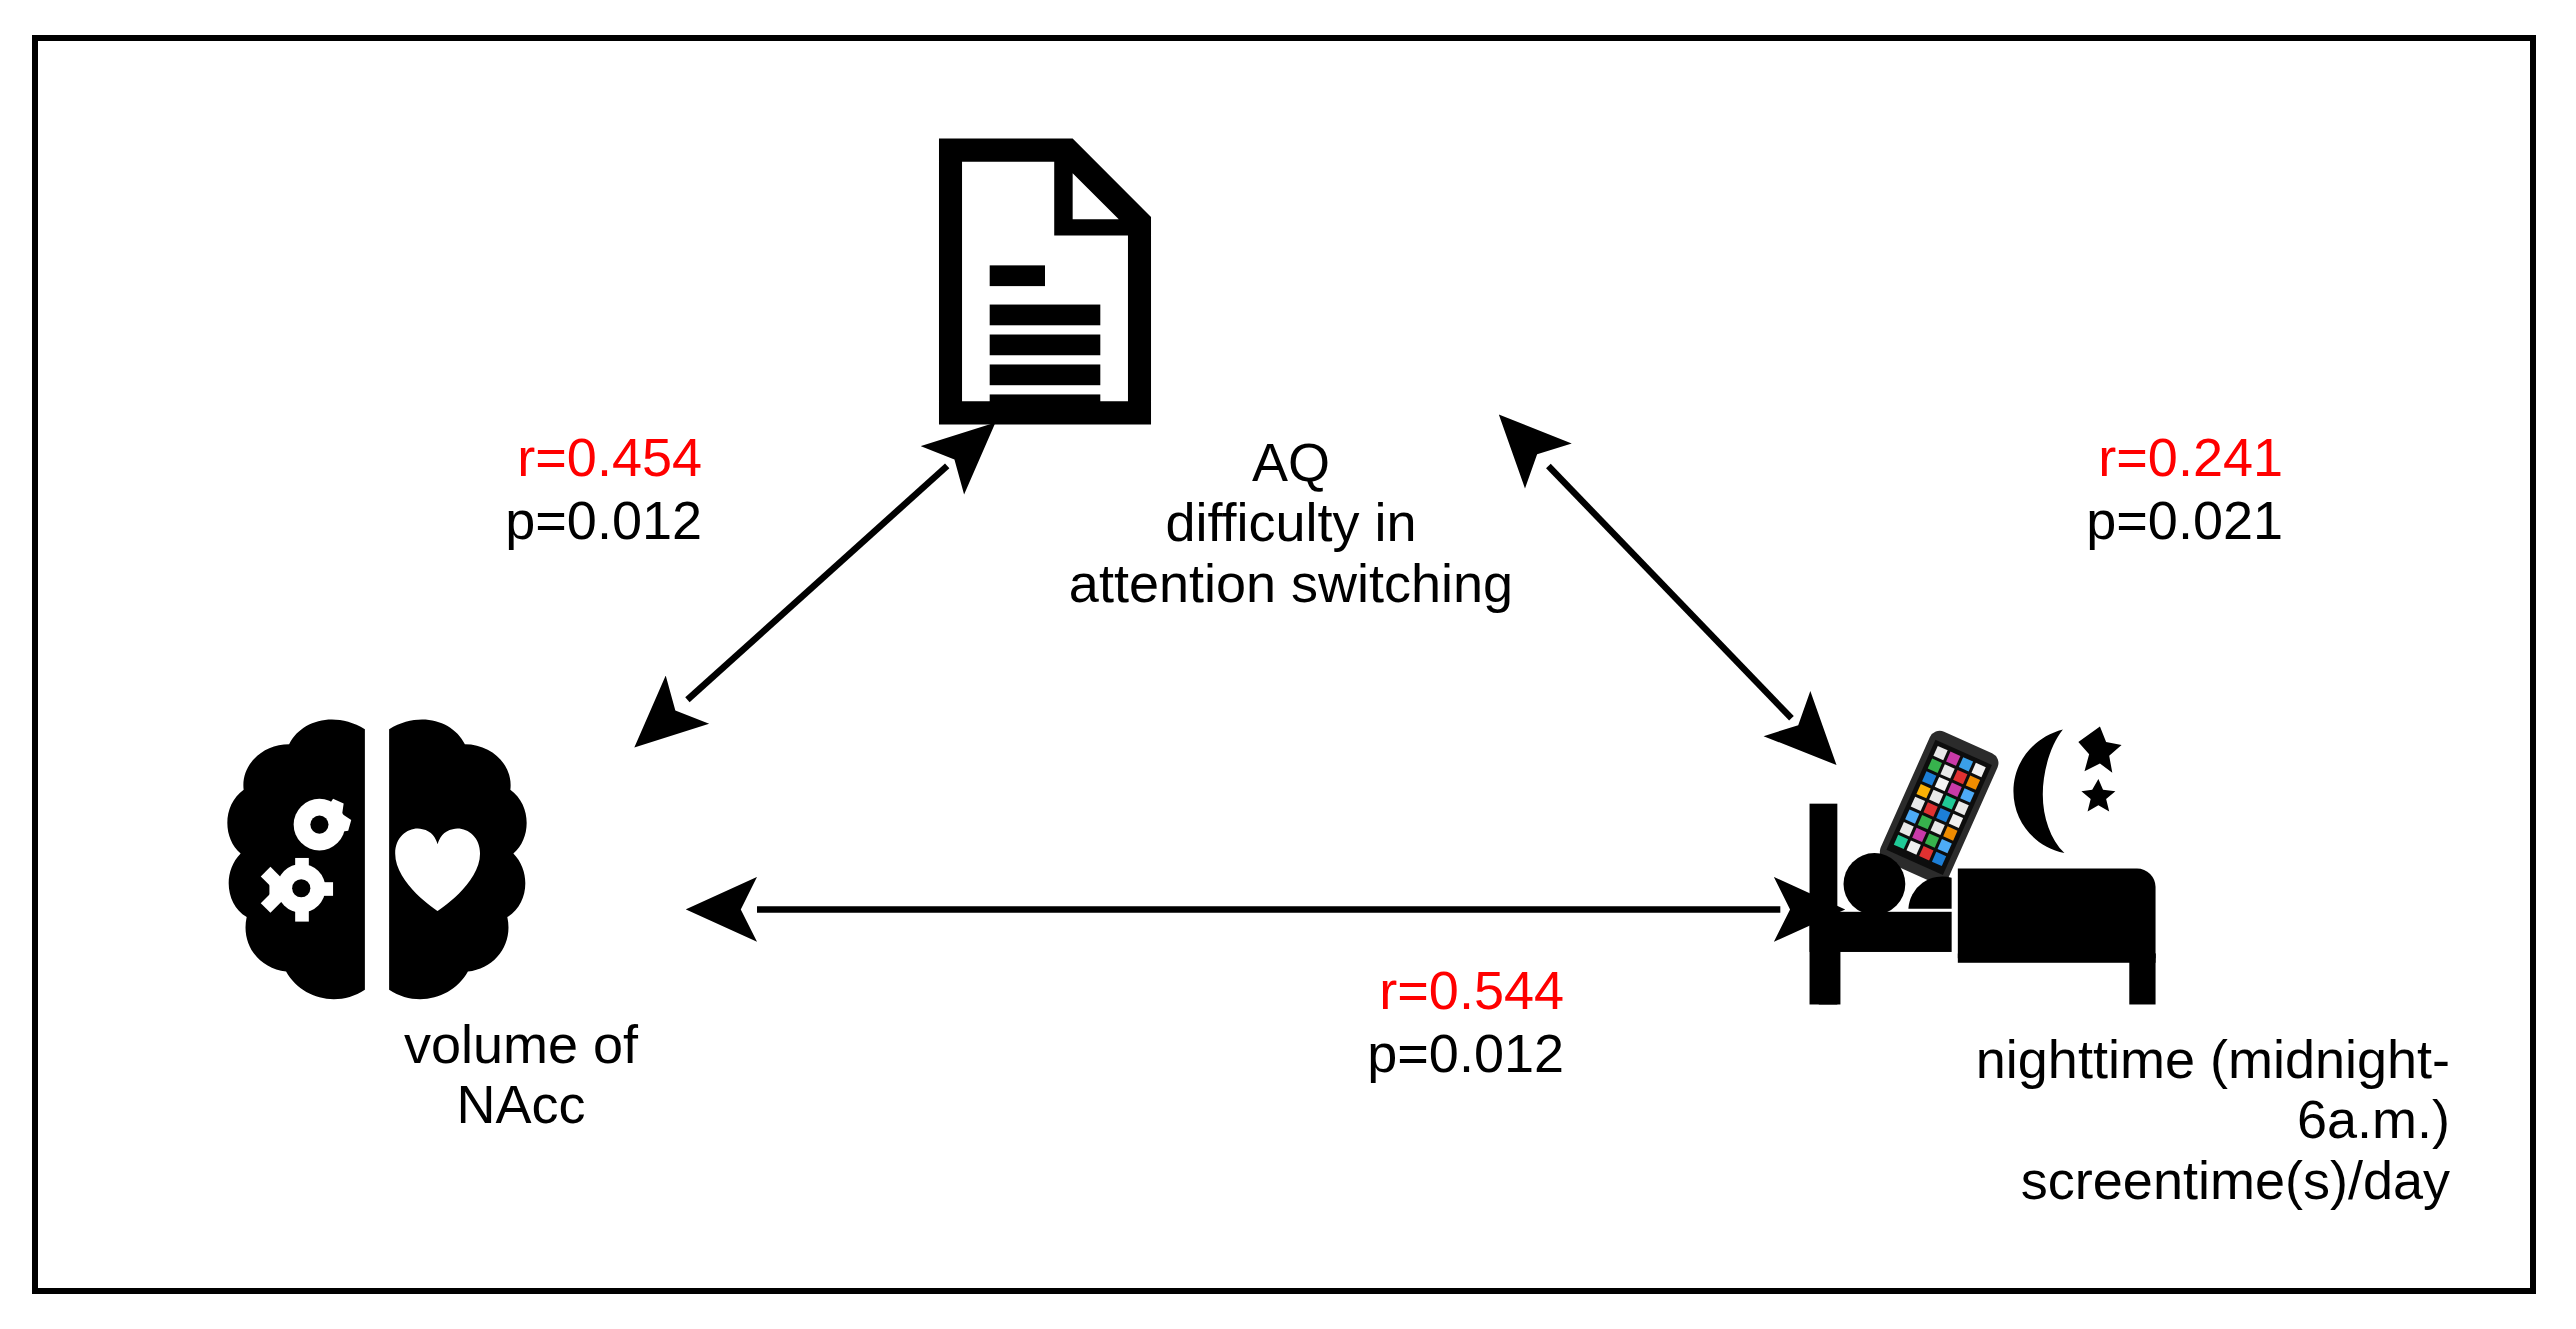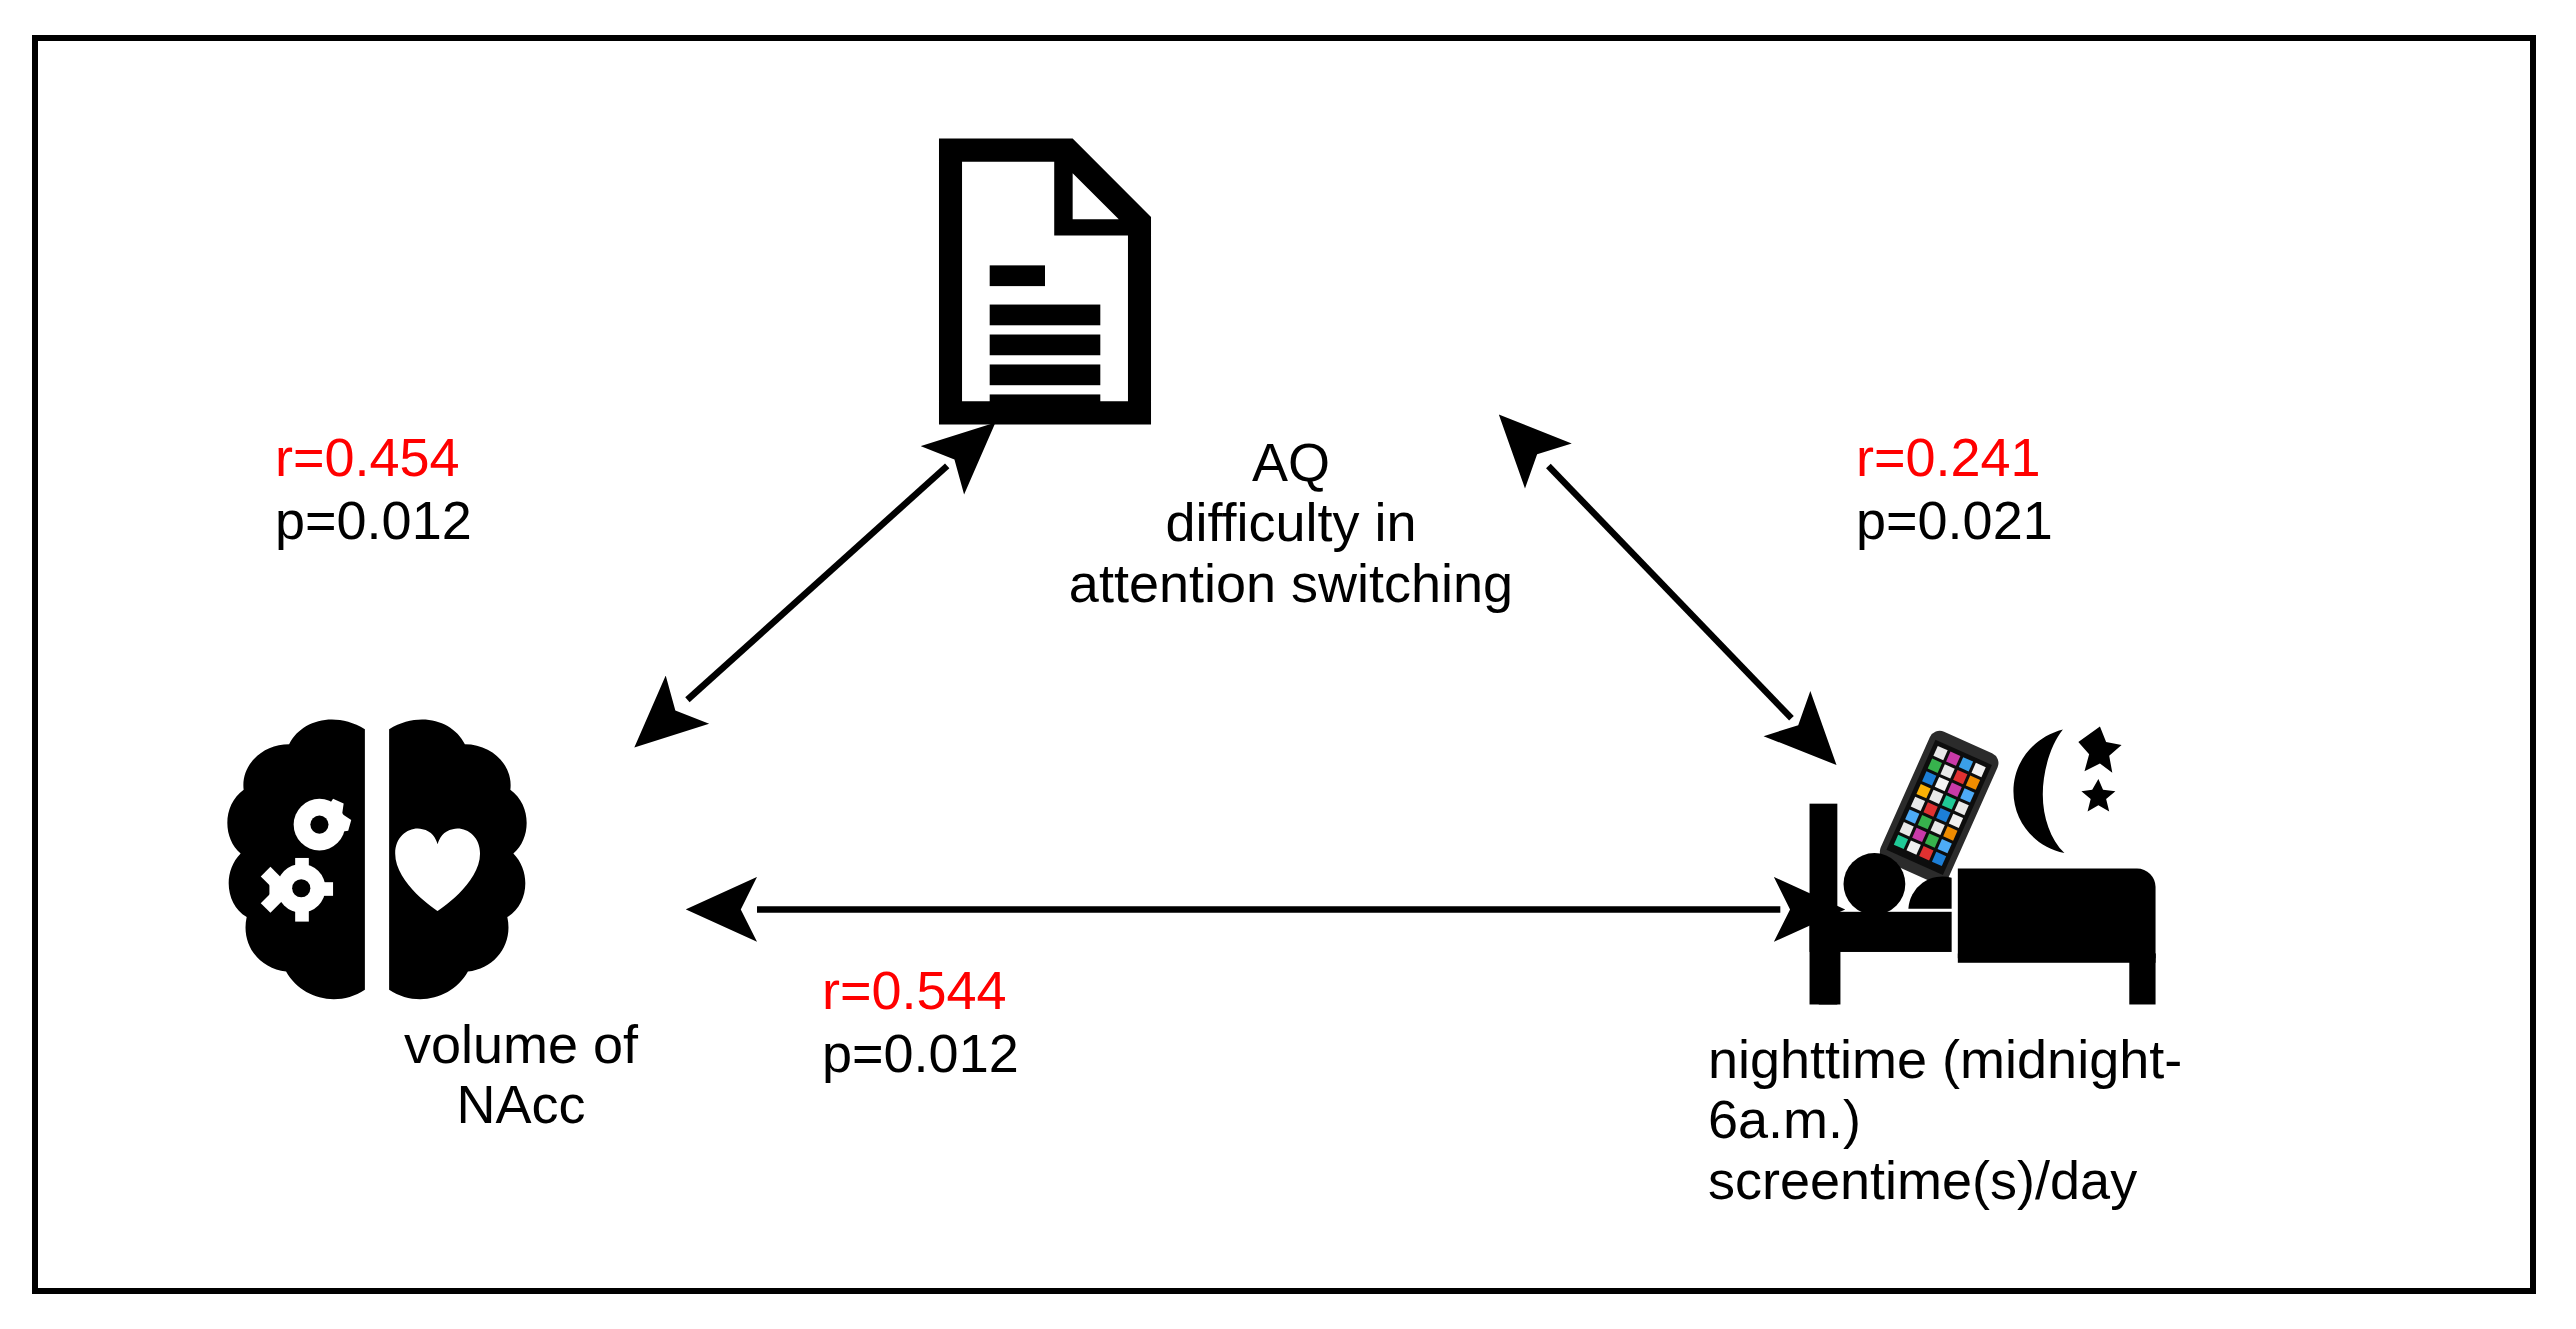--- a/index.html
+++ b/index.html
@@ -43,38 +43,38 @@
     display: block;
     margin: 0 auto;
   }
   .node-label {
     font-size: 54px;
     line-height: 1.12;
     color: #000000;
     white-space: pre-line;
   }
   .label-center { text-align: center; }
-  .label-left { text-align: left; }
+  .label-left { text-align: right; }
 
   
   .edge-label {
     position: absolute;
     font-size: 54px;
     line-height: 1.17;
     color: #000000;
   }
   .edge-label .r {
     color: #ff0000;
     display: block;
   }
   .edge-label .p {
     color: #000000;
     display: block;
   }
-  .lbl-center { text-align: left; }
+  .lbl-center { text-align: right; }
 
   
   #node-aq      { left: 891px;  top: 93px;  width: 724px; }
   #node-nacc    { left: 186px;  top: 673px;  width: 594px; }
   #node-screen  { left: 1670px; top: 673px;  width: 742px; }
 
   #edge-label-left   { left: 237px;  top: 385px; width: 427px; }
   #edge-label-right  { left: 1818px; top: 385px; width: 427px; }
   #edge-label-bottom { left: 784px;  top: 918px; width: 742px; }
 </style>

